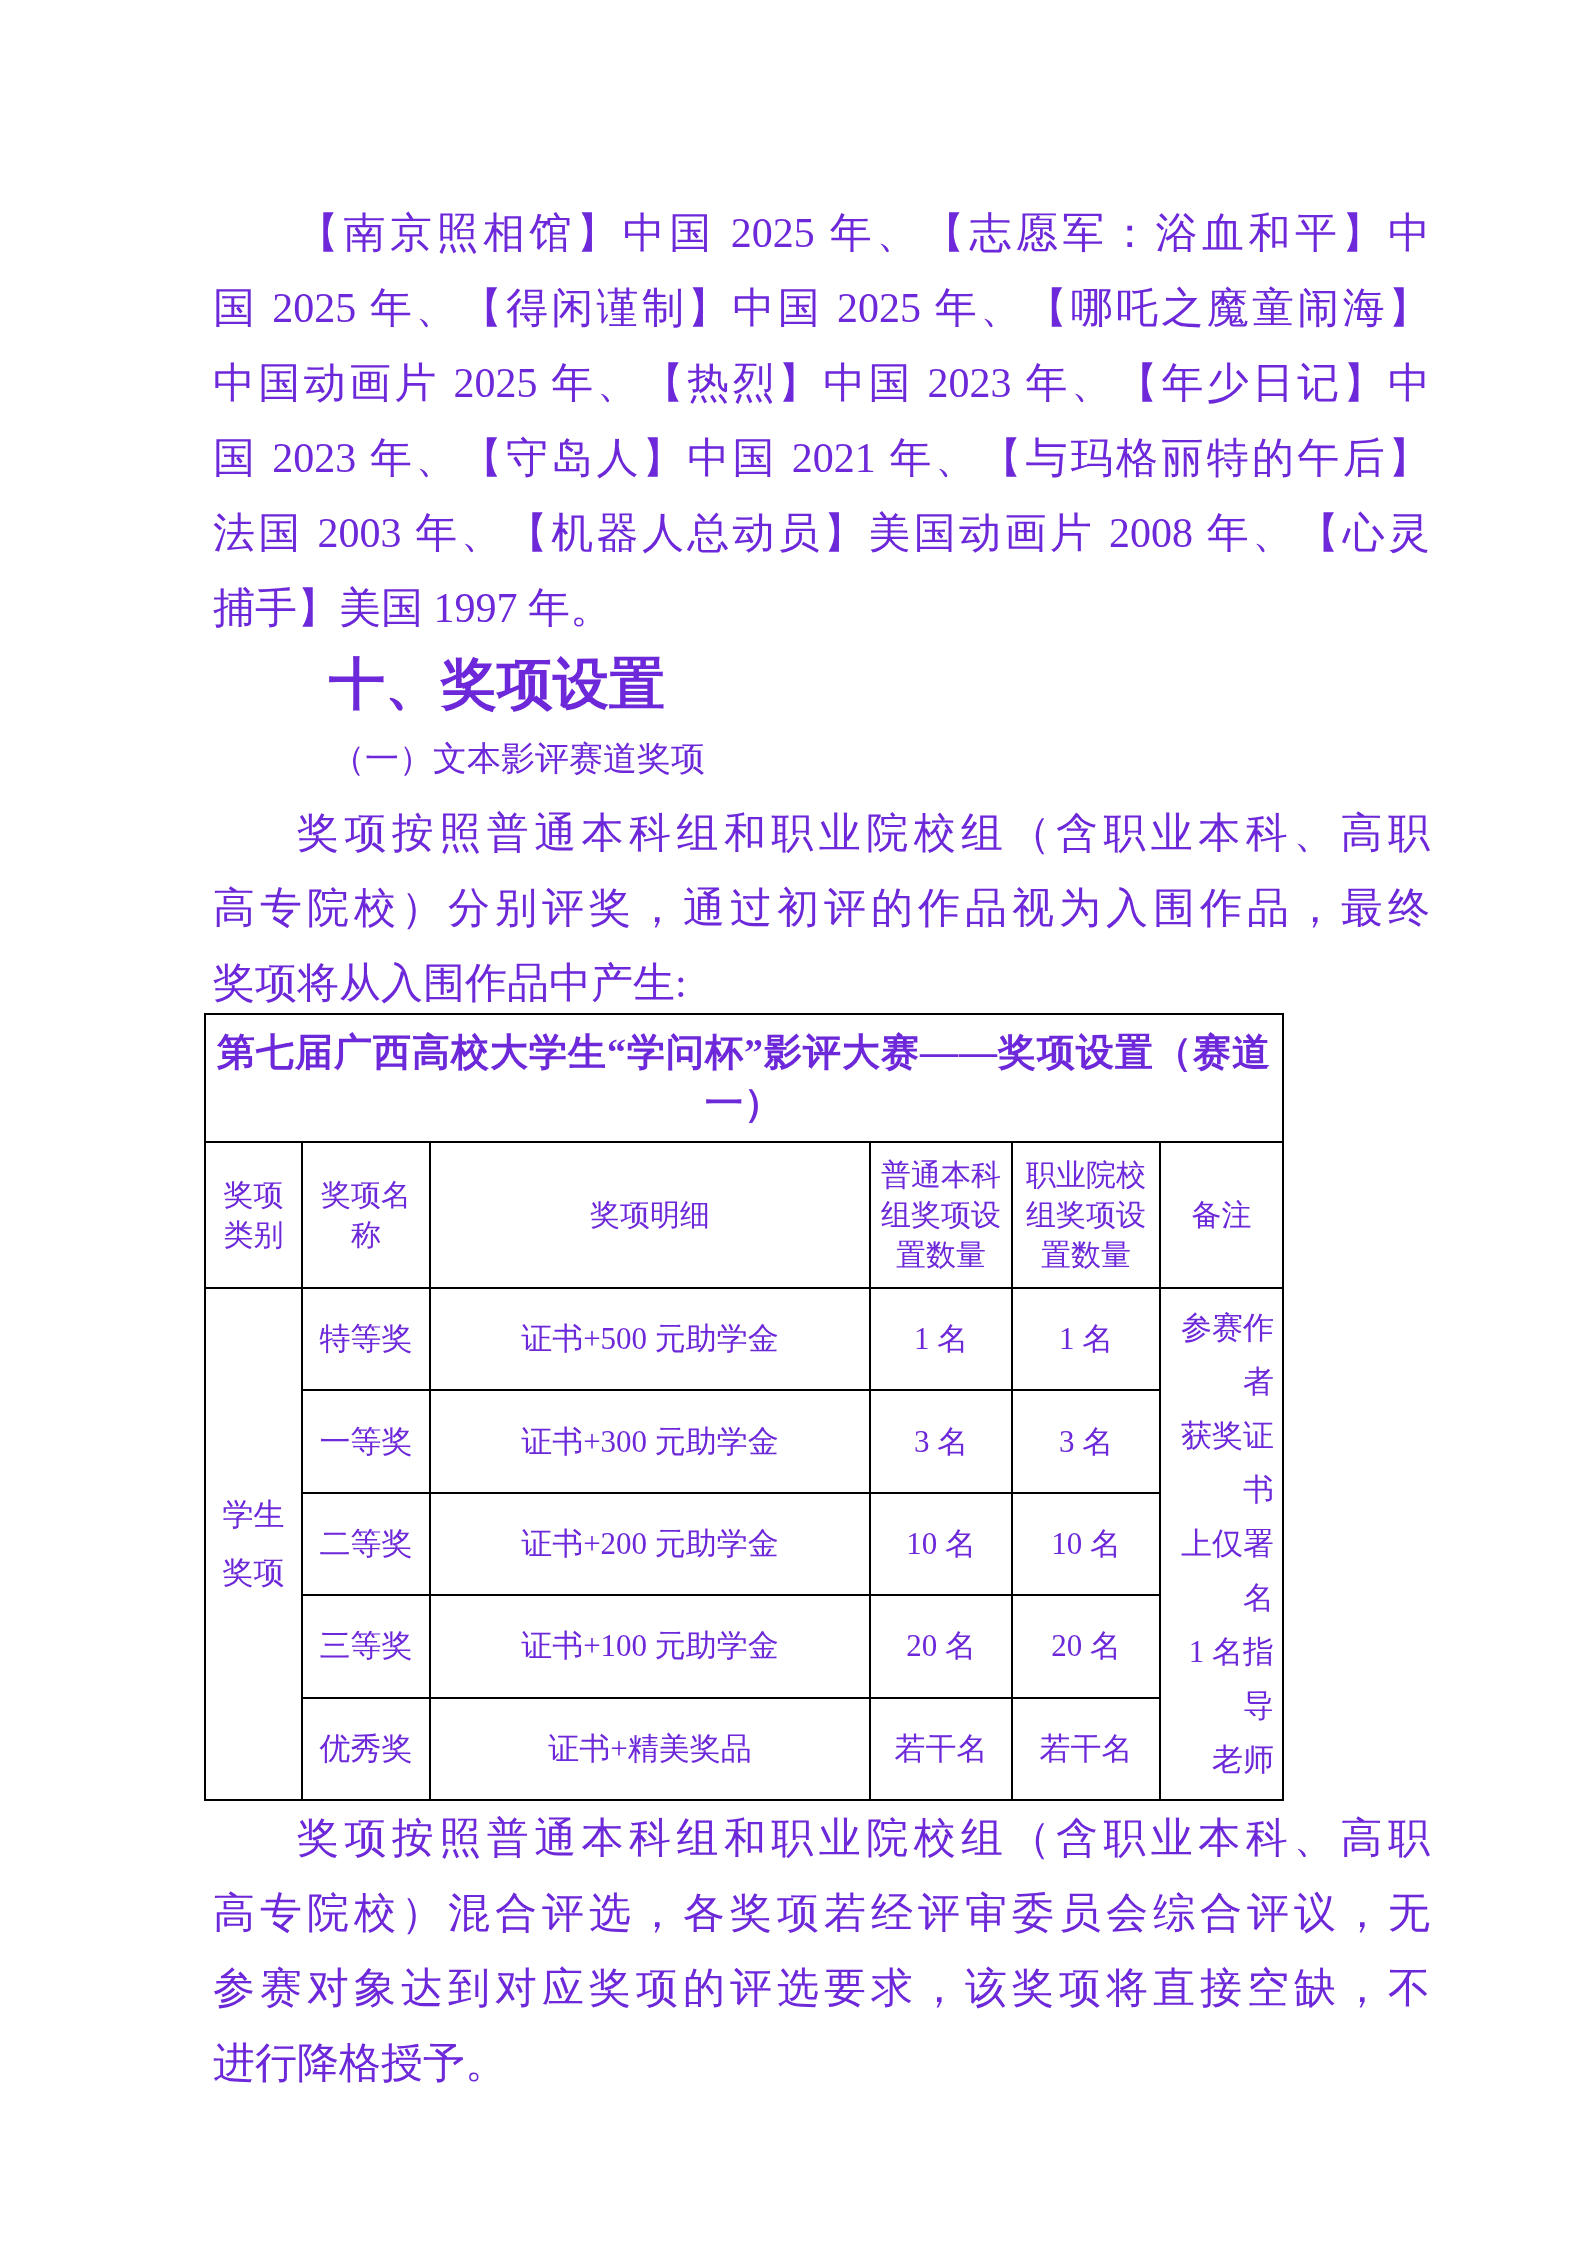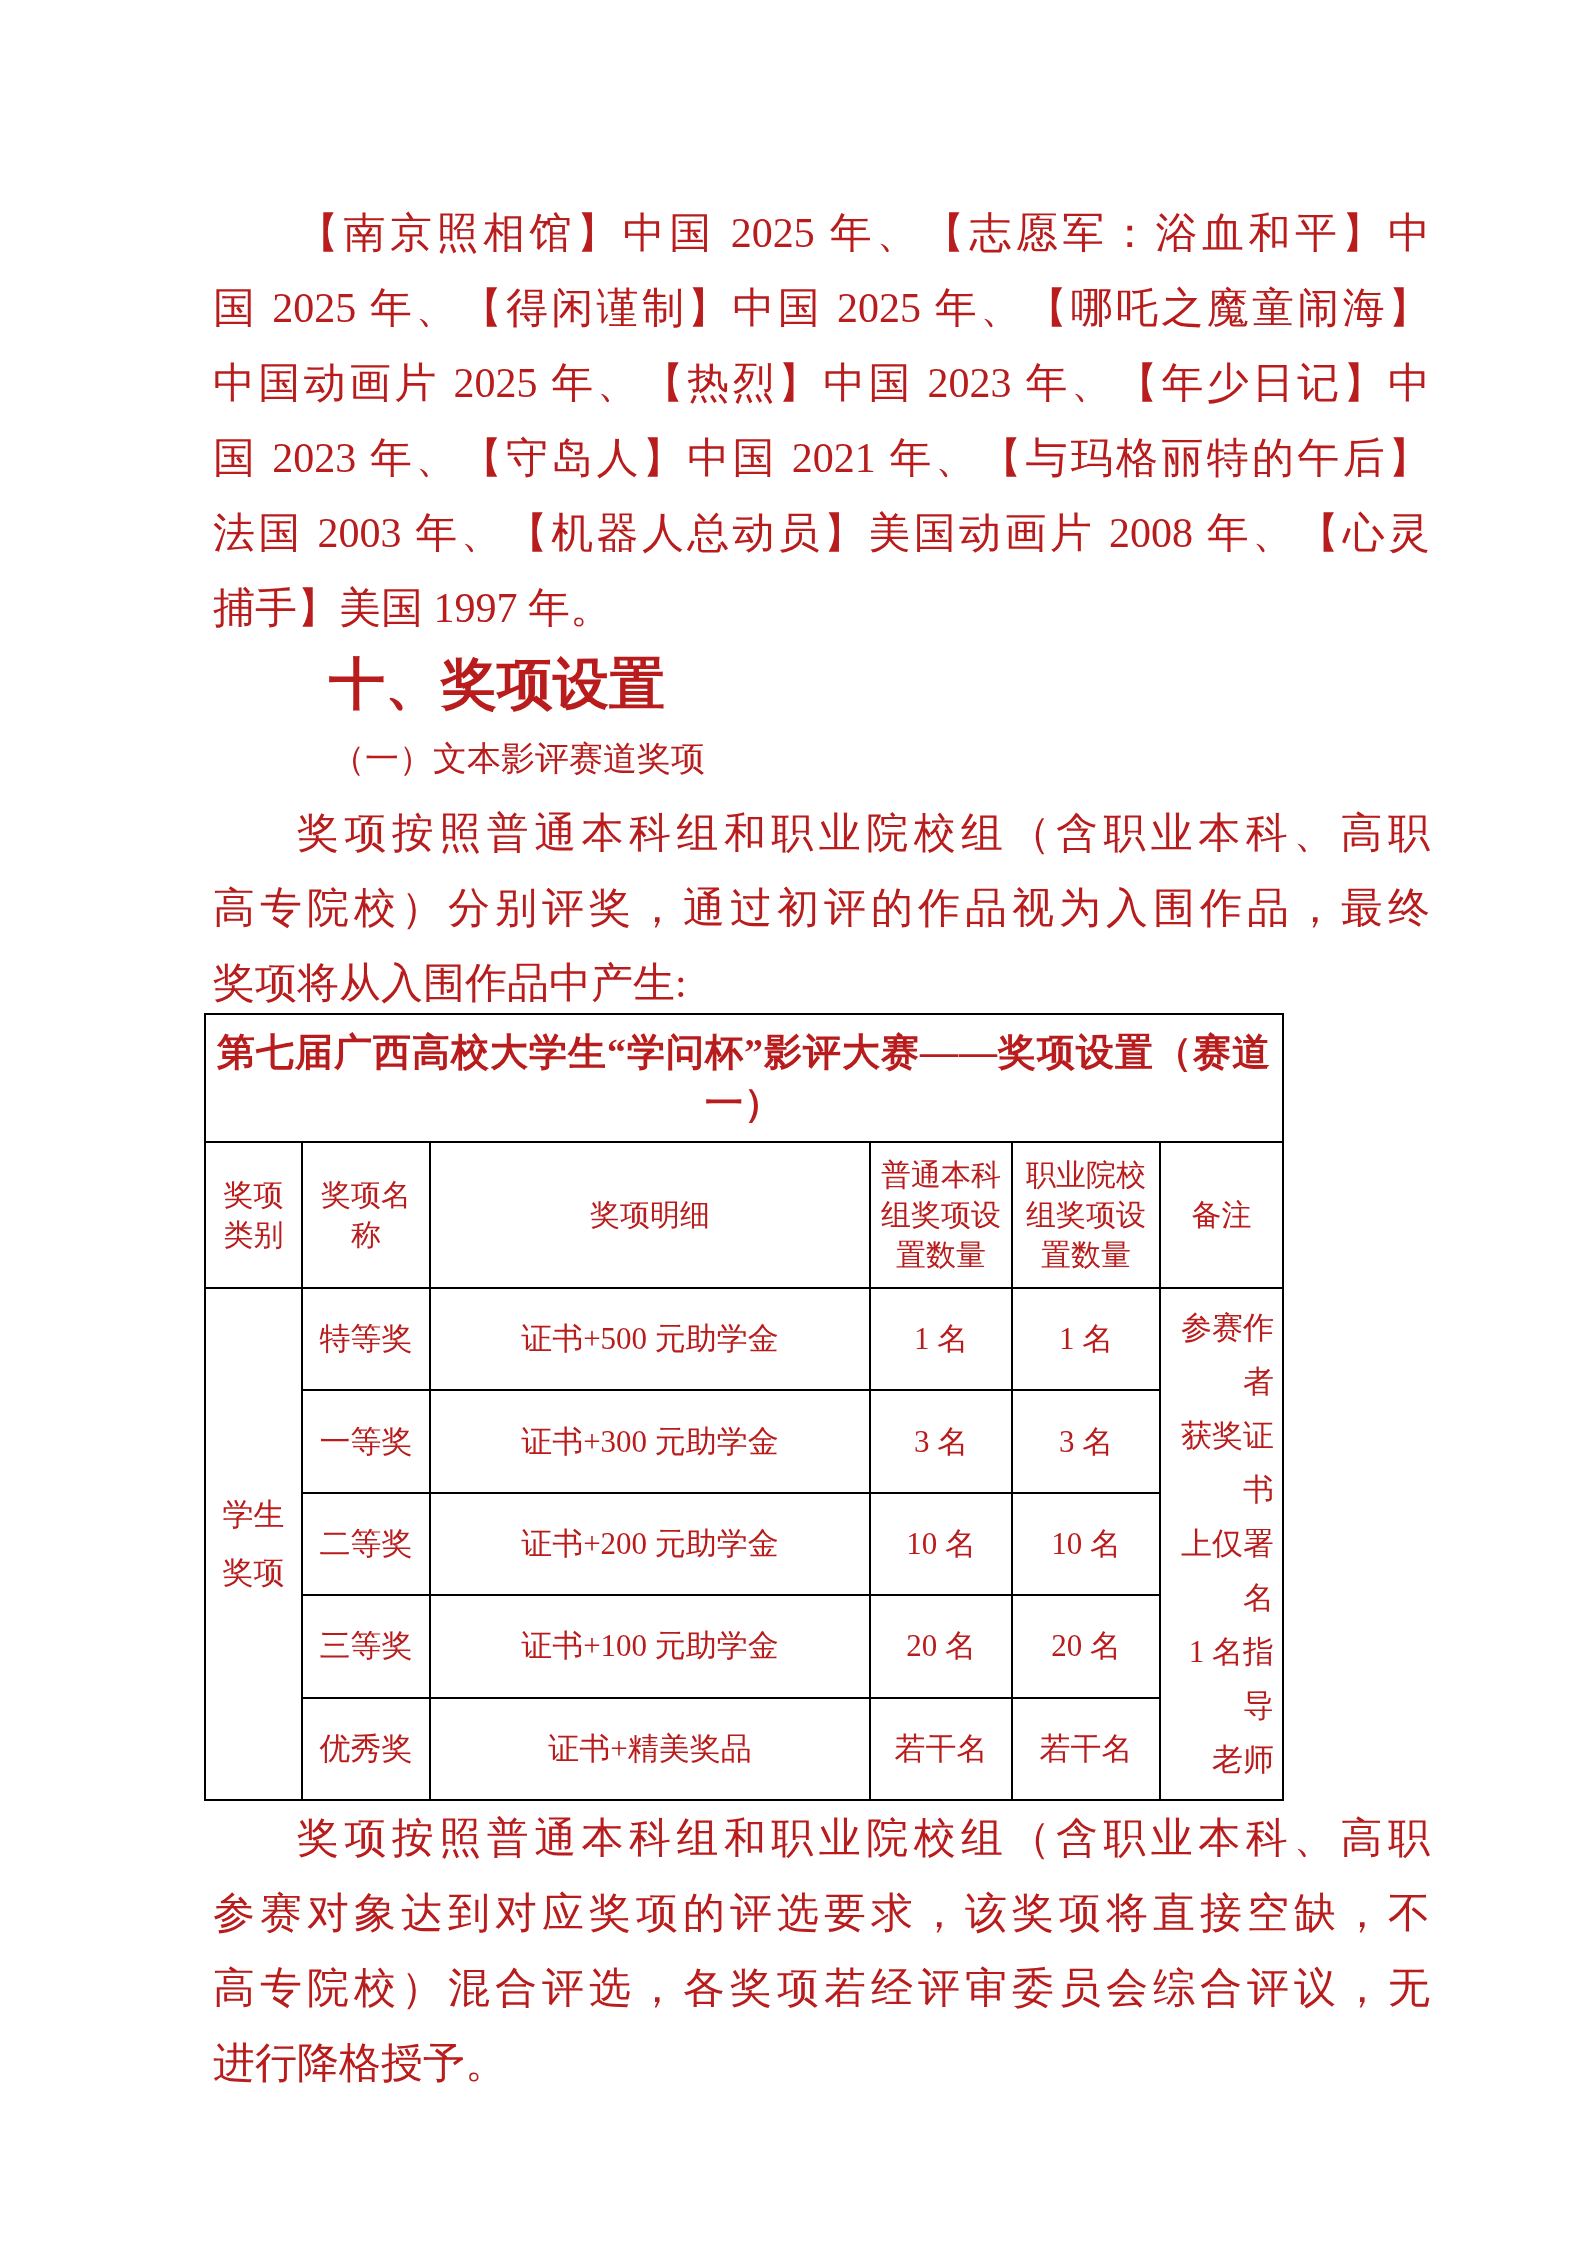--- a/index.html
+++ b/index.html
@@ -1,21 +1,21 @@
 <!DOCTYPE html>
 <html><head>
 <meta charset="utf-8">
 <style>
   html,body{margin:0;padding:0;background:#ffffff;}
   .page{
     position:relative;
     width:1587px;height:2245px;
     box-sizing:border-box;
     background:#ffffff;
-    color:#b91c1c;
+    color:#6d28d9;
     padding:196px 157px 0 213px;
     font-family:"Liberation Serif", serif;
     overflow:hidden;
   }
   .pline{
     font-size:42px;
     line-height:75px;
     text-align:justify;
     text-align-last:justify;
   }
@@ -151,18 +151,18 @@
       <td>证书+精美奖品</td>
       <td>若干名</td>
       <td>若干名</td>
     </tr>
   </tbody>
     </table>
 
 
   <div>
     <div class="pline ind">奖项按照普通本科组和职业院校组（含职业本科、高职</div>
+    <div class="pline">高专院校）混合评选，各奖项若经评审委员会综合评议，无</div>
     <div class="pline">参赛对象达到对应奖项的评选要求，该奖项将直接空缺，不</div>
-    <div class="pline">高专院校）混合评选，各奖项若经评审委员会综合评议，无</div>
     <div class="pline short">进行降格授予。</div>
   </div>
 
 </div>
 
 </body></html>

